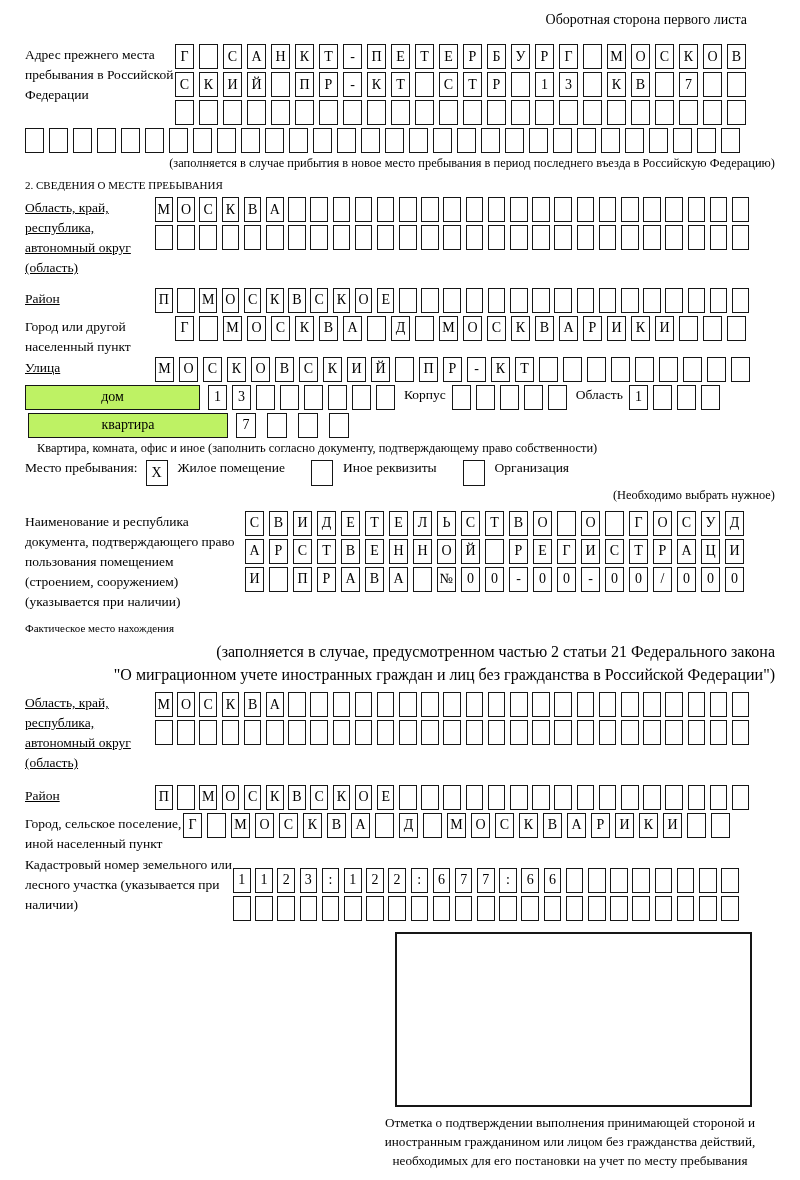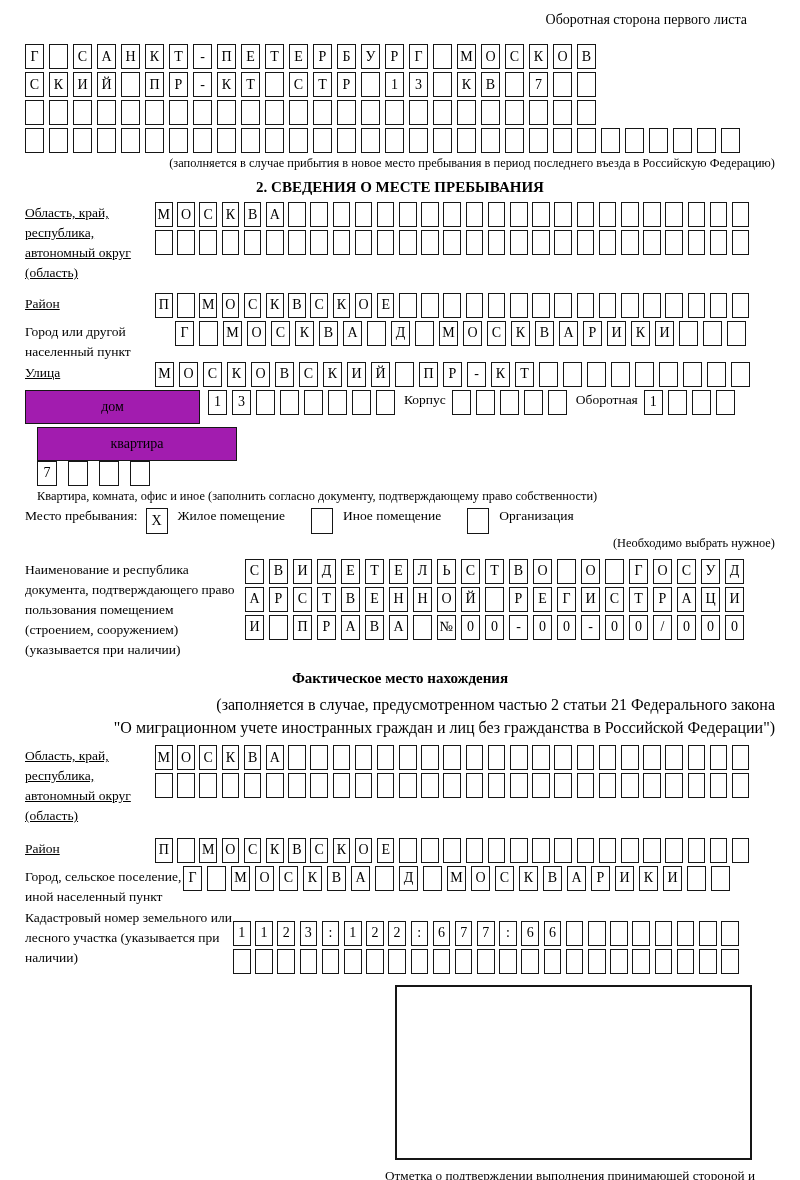--- a/index.html
+++ b/index.html
@@ -20,25 +20,25 @@
     font-size:14px; background:#fff;
   }
   .small .cbox { width:17.6px; margin-right:4.6px; }
 
   .field { display:flex; align-items:flex-start; }
   .flabel { flex:none; line-height:1.48; padding-top:1px; }
   .w130 { width:130px;text-decoration:underline; } .w150 { width:150px; } .w158 { width:158px; }
   .w208 { width:208px; } .w220 { width:220px; }
 
   .caption { text-align:right; font-size:12.4px; margin:2px 0 4px 0; }
-  .sec-title { text-align:center; font-weight:bold; font-size:15px; margin:8px 0 6px 0; }
+  .sec-title { text-align:left; font-weight:normal; font-size:11px; margin:8px 0 6px 0; }
 
   .widebox {
-    flex:none; height:34px; border:1.7px solid #161616; display:flex;
-    align-items:center; justify-content:center; font-size:14px; background:#a21caf;
+    flex:none; height:25px; border:1.7px solid #161616; display:flex;
+    align-items:center; justify-content:center; font-size:14px; background:#bef264;
   }
   .gap8 { width:8px; flex:none; }
   .inline-label { flex:none; padding:2px 6px 0 4px; }
 
   .spread .cbox { width:20px; margin-right:11px; }
 
   .stayrow { display:flex; margin:4px 0 0 0; }
   .chk {
     flex:none; width:22px; height:26px; border:1.7px solid #161616;
     display:flex; align-items:center; justify-content:center; font-size:14px;
@@ -61,20 +61,21 @@
   }
 </style>
 </head>
 <body>
 
 <div class="page">
 
   <div class="hdr">Оборотная сторона первого листа</div>
 
   <div class="field">
+    <div class="flabel w150">Адрес прежнего места пребывания в Российской Федерации</div>
     <div>
       <div class="row">
           <span class="cbox">Г</span>
           <span class="cbox"></span>
           <span class="cbox">С</span>
           <span class="cbox">А</span>
           <span class="cbox">Н</span>
           <span class="cbox">К</span>
           <span class="cbox">Т</span>
           <span class="cbox">-</span>
@@ -357,47 +358,47 @@
         <span class="cbox"></span>
       </div>
     <div class="inline-label">Корпус</div>
     <div class="row" style="margin-bottom:0;">
         <span class="cbox"></span>
         <span class="cbox"></span>
         <span class="cbox"></span>
         <span class="cbox"></span>
         <span class="cbox"></span>
       </div>
-    <div class="inline-label">Оборотная</div>
+    <div class="inline-label">Область</div>
     <div class="row" style="margin-bottom:0;">
         <span class="cbox">1</span>
         <span class="cbox"></span>
         <span class="cbox"></span>
         <span class="cbox"></span>
       </div>
   </div>
 
-  <div class="row" style="margin-left:12px;flex-direction:column;">
+  <div class="row" style="margin-left:3px;">
     <div class="widebox" style="width:200px;">квартира</div>
     <div class="gap8"></div>
     <div class="row spread" style="margin-bottom:0;">
         <span class="cbox">7</span>
         <span class="cbox"></span>
         <span class="cbox"></span>
         <span class="cbox"></span>
       </div>
   </div>
   <div class="caption" style="text-align:left; padding-left:12px;">Квартира, комната, офис и иное (заполнить согласно документу, подтверждающему право собственности)</div>
 
   <div class="stayrow">
     <span class="staylabel">Место пребывания:</span>
     <span class="chk">X</span>
     <span class="optlabel">Жилое помещение</span>
     <span class="chk"></span>
-    <span class="optlabel">Иное помещение</span>
+    <span class="optlabel">Иное реквизиты</span>
     <span class="chk"></span>
     <span class="optlabel">Организация</span>
   </div>
   <div class="caption">(Необходимо выбрать нужное)</div>
 
   <div class="field mt8">
     <div class="flabel w220">Наименование и республика документа, подтверждающего право пользования помещением (строением, сооружением) (указывается при наличии)</div>
     <div>
       <div class="row">
           <span class="cbox">С</span>

